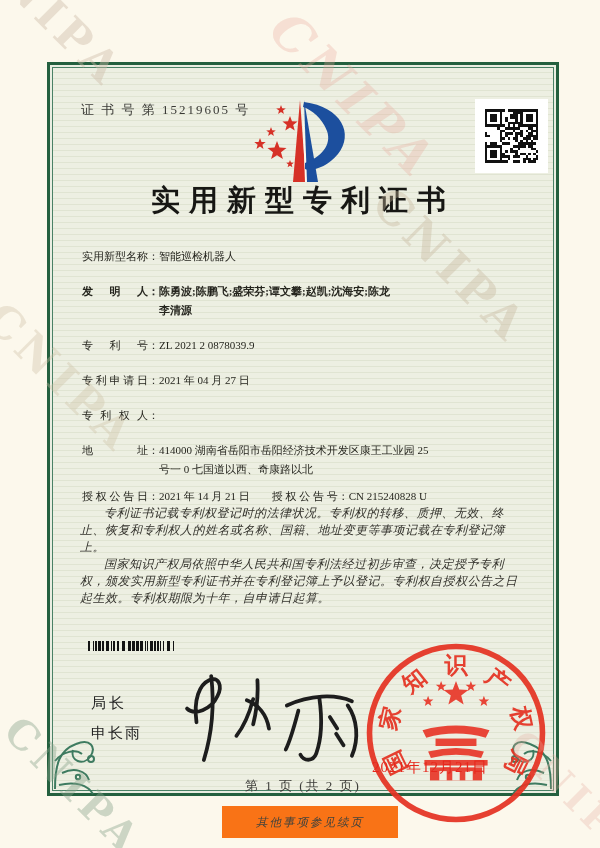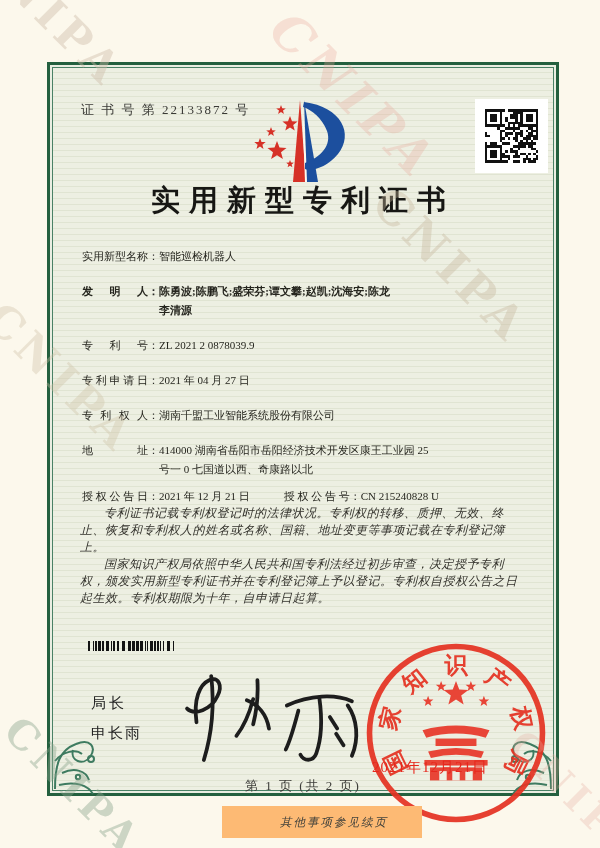--- a/index.html
+++ b/index.html
@@ -41,60 +41,60 @@
     font-size:29px;font-weight:700;letter-spacing:9px;color:#171714;
   }
   
   .fields{position:absolute;left:32px;right:34px;top:182px;font-size:11px;line-height:19px;}
   .frow{margin-bottom:16px;display:flex;align-items:flex-start;}
   .frow.inventors{margin-top:10px;font-weight:bold;}
   .frow.addr{margin-bottom:8px;}
   .flabel{display:inline-block;width:6em;text-align:justify;text-align-last:justify;flex:none;color:#26261f;}
   .fcolon{flex:none;}
   .fvalue{white-space:pre-line;color:#26261f;}
-  .pairrow{display:flex;gap:12px;font-family:Liberation Serif, serif;}
+  .pairrow{display:flex;gap:0;font-family:Liberation Serif, serif;}
   .pair{display:flex;align-items:flex-start;}
   .pair2{margin-left:22px;}
   
   .paras{position:absolute;left:30px;right:30px;top:440px;font-size:12px;line-height:17px;font-style:italic;color:#33322c;}
   .paras p{margin:0;text-indent:2em;letter-spacing:.5px;}
   
   .barcode{position:absolute;left:38px;top:576px;width:158px;height:10px;display:flex;align-items:stretch;}
   .barcode i{display:block;height:100%;}
   .signer-title{position:absolute;left:41px;top:629px;font-size:15px;letter-spacing:3px;font-family:Liberation Mono, monospace;color:#222;}
   .signer-name{position:absolute;left:41px;top:659px;font-size:15px;letter-spacing:2px;font-family:Liberation Sans, sans-serif;color:#222;}
   .signature{position:absolute;left:115px;top:600px;width:210px;height:105px;}
   .seal{position:absolute;left:313px;top:575px;width:186px;height:186px;z-index:10;opacity:.93;}
   .seal-date{
     position:absolute;left:322px;top:693px;z-index:11;
     color:#e6271d;font-size:15px;font-weight:400;letter-spacing:1px;white-space:nowrap;
   }
   .page-info{position:absolute;left:0;top:712px;width:100%;text-align:center;font-size:13px;letter-spacing:2px;color:#3c3c38;}
   .note-box{
     position:absolute;left:222px;top:806px;width:176px;height:32px;z-index:2;
-    background:#fdba74;display:flex;align-items:center;justify-content:center;
-    font-size:11.5px;letter-spacing:2px;color:#44433c;font-style:italic;padding-left:24px;
+    background:#f97316;display:flex;align-items:center;justify-content:center;
+    font-size:11.5px;letter-spacing:2px;color:#44433c;font-style:italic;
   }
   .flourish{position:absolute;width:78px;height:78px;z-index:3;}
   .fl-bl{left:-1px;bottom:-2px;}
   .fl-br{right:-1px;bottom:-2px;transform:scaleX(-1);}
 </style>
 </head>
 <body>
 
 <div class="wm wm1">CNIPA</div>
 <div class="wm wm2">CNIPA</div>
 <div class="wm wm3">CNIPA</div>
 <div class="wm wm4">CNIPA</div>
 <div class="wm wm5">CNIPA</div>
 <div class="wm wm6">CNIPA</div>
 
 <div class="cert">
 
-  <div class="cert-no">证 书 号 第 22133872 号</div>
+  <div class="cert-no">证 书 号 第 15219605 号</div>
 
   <svg class="logo" viewBox="0 0 115 92">
     <g id="logo-stars">
         <polygon points="33.0,11.0 34.2,14.3 37.8,14.5 35.0,16.6 35.9,20.0 33.0,18.1 30.1,20.0 31.0,16.6 28.2,14.5 31.8,14.3" fill="#d63127"></polygon>
         <polygon points="42.0,22.0 44.0,27.3 49.6,27.5 45.2,31.0 46.7,36.5 42.0,33.4 37.3,36.5 38.8,31.0 34.4,27.5 40.0,27.3" fill="#d63127"></polygon>
         <polygon points="23.0,33.0 24.2,36.3 27.8,36.5 25.0,38.6 25.9,42.0 23.0,40.1 20.1,42.0 21.0,38.6 18.2,36.5 21.8,36.3" fill="#d63127"></polygon>
         <polygon points="12.0,44.0 13.5,48.0 17.7,48.1 14.4,50.8 15.5,54.9 12.0,52.5 8.5,54.9 9.6,50.8 6.3,48.1 10.5,48.0" fill="#d63127"></polygon>
         <polygon points="29.0,47.0 31.5,53.6 38.5,53.9 33.0,58.3 34.9,65.1 29.0,61.2 23.1,65.1 25.0,58.3 19.5,53.9 26.5,53.6" fill="#d63127"></polygon>
         <polygon points="42.0,66.0 43.0,68.6 45.8,68.8 43.6,70.5 44.4,73.2 42.0,71.7 39.6,73.2 40.4,70.5 38.2,68.8 41.0,68.6" fill="#d63127"></polygon>
       </g>
@@ -570,33 +570,32 @@
       <span class="fvalue">ZL 2021 2 0878039.9</span>
     </div>
     <div class="frow">
       <span class="flabel">专利申请日</span>
         <span class="fcolon">：</span>
       <span class="fvalue">2021 年 04 月 27 日</span>
     </div>
     <div class="frow">
       <span class="flabel">专利权人</span>
         <span class="fcolon">：</span>
-      <span class="fvalue">湖南千盟工业智能系统股份有限公司</span>
     </div>
     <div class="frow addr">
       <span class="flabel">地址</span>
         <span class="fcolon">：</span>
       <span class="fvalue">414000 湖南省岳阳市岳阳经济技术开发区康王工业园 25
 号一 0 七国道以西、奇康路以北</span>
     </div>
     <div class="frow pairrow">
       <span class="pair">
         <span class="flabel">授权公告日</span>
           <span class="fcolon">：</span>
-        <span class="fvalue">2021 年 12 月 21 日</span>
+        <span class="fvalue">2021 年 14 月 21 日</span>
       </span>
       <span class="pair pair2">
         <span class="flabel">授权公告号</span>
           <span class="fcolon">：</span>
         <span class="fvalue">CN 215240828 U</span>
       </span>
     </div>
   </div>
 
   <div class="paras">

